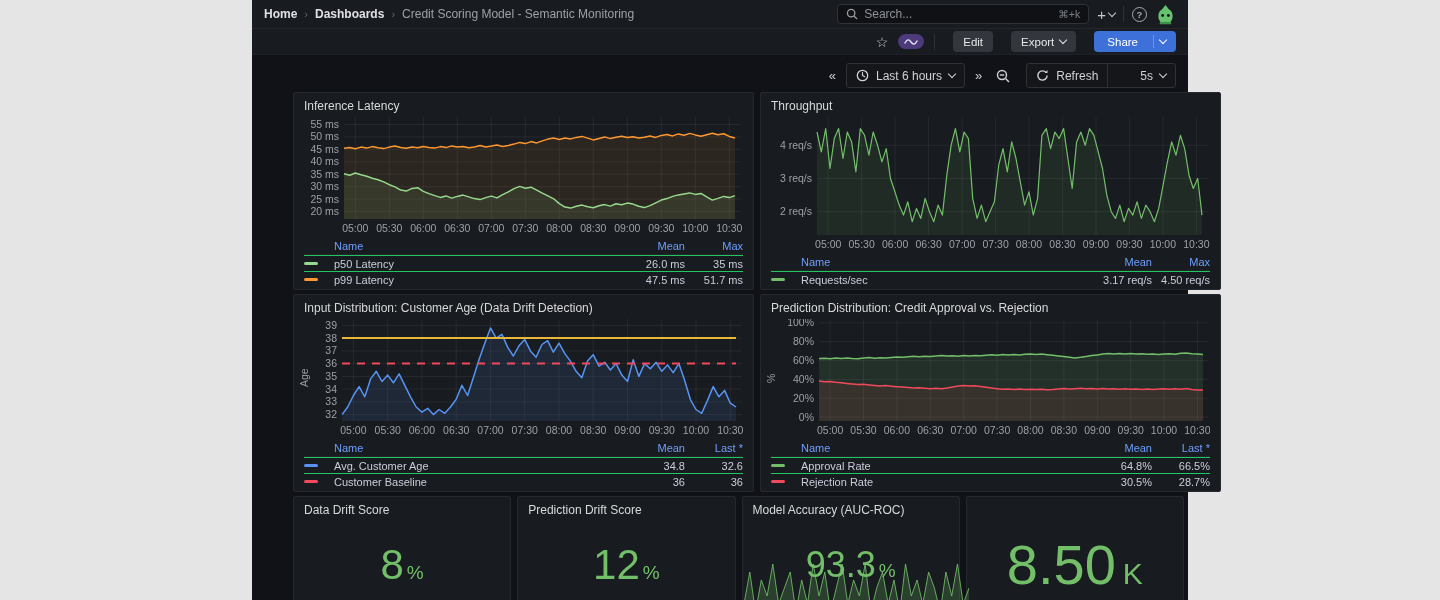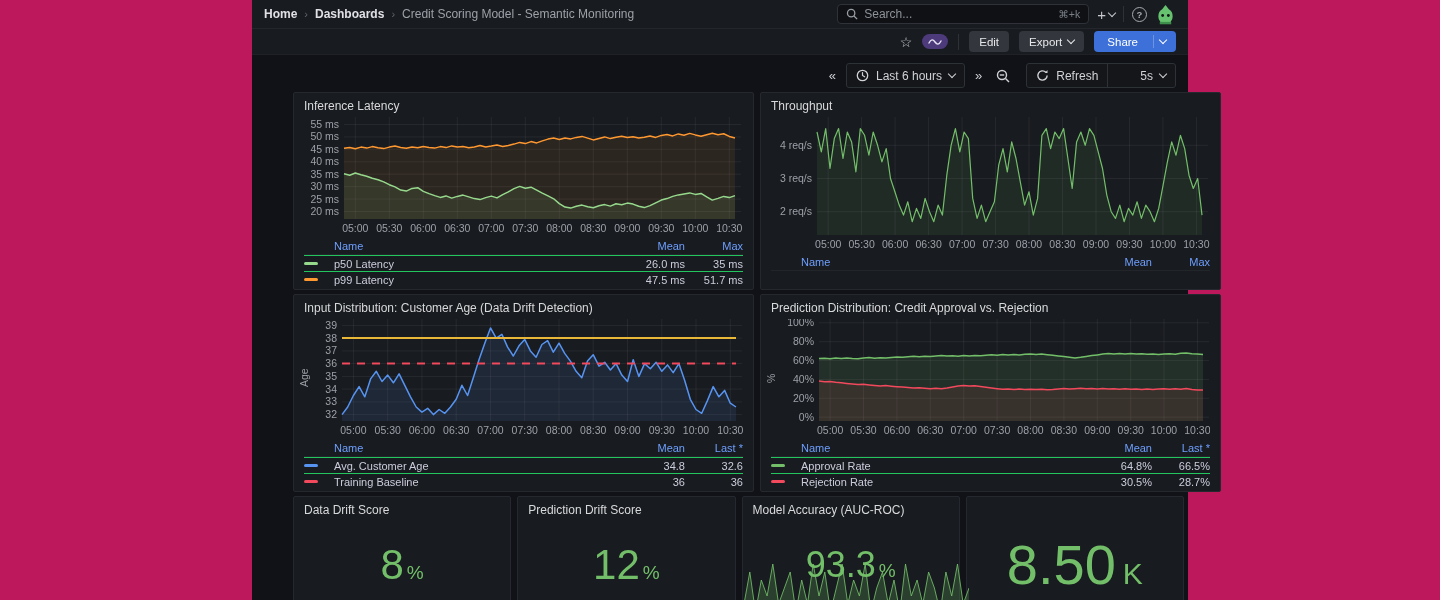--- a/index.html
+++ b/index.html
@@ -1,37 +1,37 @@
 <!DOCTYPE html>
 <html><head>
 <meta charset="utf-8">
 <style>
   * { margin:0; padding:0; box-sizing:border-box; }
   body { background:#000; font-family:"Liberation Sans", sans-serif; }
-  .stage { position:relative; width:1440px; height:600px; background:#be185d; overflow:hidden; margin:0 auto; }
+  .stage { position:relative; width:1440px; height:600px; background:#e5e5e5; overflow:hidden; margin:0 auto; }
   .app { position:absolute; left:252px; top:0; width:936px; height:600px; background:#111217; color:#CCCCDC; font-size:12px; }
 
   
   .navbar { height:29px; background:#181B1F; border-bottom:1px solid #24262B; display:flex; align-items:center; padding:0 12px; gap:8px; }
   .crumbs { display:flex; align-items:center; gap:7px; white-space:nowrap; }
   .crumb { color:#E0E0E6; font-weight:700; font-size:12px; cursor:pointer; }
   .crumb.dim { color:#9DA1A8; font-weight:400; }
   .crumb-sep { color:#61656D; font-size:11px; }
   .spacer { flex:1; }
   .searchbox { width:252px; height:20px; border:1px solid #2F3339; border-radius:4px; background:#0F1115; display:flex; align-items:center; gap:6px; padding:0 8px; color:#8E939A; }
   .searchbox .ph { flex:1; font-size:12px; }
   .kbd { font-size:10.5px; color:#7B8087; }
   .icon-btn { display:flex; align-items:center; gap:3px; color:#C7C9CE; cursor:pointer; }
   .vdiv { width:1px; height:16px; background:#2C3235; }
   .chev { width:6px; height:6px; border-right:1.4px solid currentColor; border-bottom:1.4px solid currentColor; transform:rotate(45deg); margin-top:-3px; display:inline-block; }
   .help-circ { width:15px; height:15px; border:1.4px solid #A7AAB0; border-radius:50%; display:flex; align-items:center; justify-content:center; font-size:9.5px; font-weight:700; color:#A7AAB0; }
 
   
   .toolbar { height:26px; background:#181B1F; border-bottom:1px solid #1F2126; display:flex; align-items:center; justify-content:flex-end; gap:10px; padding:0 12px; }
-  .btn { height:21px; padding:0 10px; border-radius:4px; background:#33363D; color:#E6E7E9; font-size:11.5px; font-weight:500; display:flex; align-items:center; gap:6px; cursor:pointer; }
+  .btn { height:21px; padding:0 10px; border-radius:4px; background:#33363D; color:#E6E7E9; font-size:11.5px; font-weight:500; display:flex; align-items:center; gap:6px; cursor:pointer;margin-left:8px; }
   .btn-primary { background:#3D71D9; color:#fff; padding:4px; overflow:hidden; }
   .btn-primary .seg { padding:0 9px; display:flex; align-items:center; height:100%; }
   .btn-primary .seg.caret { border-left:1px solid rgba(255,255,255,.25); padding:0 6px; }
   .assist-pill { width:26px; height:15px; border-radius:8px; background:#4C3A7A; display:flex; align-items:center; justify-content:center; cursor:pointer; }
 
   
   .timebar { display:flex; align-items:center; justify-content:flex-end; gap:6px; padding:8px 12px 6px; }
   .tb-icon { color:#CFD1D6; font-size:13px; padding:0 4px; cursor:pointer; display:flex; align-items:center; }
   .pill { height:25px; border:1px solid #2C3235; border-radius:3px; display:flex; align-items:center; gap:7px; padding:0 9px; color:#D0D2D7; font-size:12px; font-weight:500; cursor:pointer; background:#141619; }
   .pill-group { height:25px; border:1px solid #2C3235; border-radius:3px; display:flex; align-items:stretch; background:#141619; margin-left:6px; }
@@ -289,20 +289,28 @@
                 <path d="M46.0,118 L46.0,15.0 L50.3,34.9 L54.7,11.6 L59.0,51.5 L63.3,21.6 L67.6,11.6 L72.0,41.5 L76.3,15.0 L80.6,24.9 L84.9,54.8 L89.3,11.6 L93.6,18.3 L97.9,38.2 L102.2,15.0 L106.6,28.3 L110.9,44.9 L115.2,31.6 L119.5,61.5 L123.9,74.8 L128.2,88.1 L132.5,98.1 L136.8,84.8 L141.2,104.7 L145.5,91.4 L149.8,101.4 L154.1,81.4 L158.5,94.7 L162.8,104.7 L167.1,88.1 L171.4,98.1 L175.8,58.2 L180.1,28.3 L184.4,11.6 L188.8,34.9 L193.1,15.0 L197.4,21.6 L201.7,81.4 L206.1,101.4 L210.4,88.1 L214.7,104.7 L219.0,94.7 L223.4,84.8 L227.7,48.2 L232.0,31.6 L236.3,54.8 L240.7,24.9 L245.0,41.5 L249.3,64.8 L253.6,88.1 L258.0,74.8 L262.3,98.1 L266.6,81.4 L270.9,18.3 L275.3,11.6 L279.6,31.6 L283.9,15.0 L288.2,21.6 L292.6,11.6 L296.9,41.5 L301.2,71.5 L305.6,24.9 L309.9,15.0 L314.2,28.3 L318.5,11.6 L322.9,18.3 L327.2,34.9 L331.5,51.5 L335.8,78.1 L340.2,94.7 L344.5,101.4 L348.8,88.1 L353.1,104.7 L357.5,91.4 L361.8,98.1 L366.1,84.8 L370.4,101.4 L374.8,88.1 L379.1,94.7 L383.4,104.7 L387.7,91.4 L392.1,68.1 L396.4,44.9 L400.7,24.9 L405.0,38.2 L409.4,18.3 L413.7,31.6 L418.0,58.2 L422.3,71.5 L426.7,61.5 L431.0,98.1 L431.0,118 Z" fill="#73BF69" fill-opacity="0.1" stroke="none"></path>
                 <path d="M46.0,15.0 L50.3,34.9 L54.7,11.6 L59.0,51.5 L63.3,21.6 L67.6,11.6 L72.0,41.5 L76.3,15.0 L80.6,24.9 L84.9,54.8 L89.3,11.6 L93.6,18.3 L97.9,38.2 L102.2,15.0 L106.6,28.3 L110.9,44.9 L115.2,31.6 L119.5,61.5 L123.9,74.8 L128.2,88.1 L132.5,98.1 L136.8,84.8 L141.2,104.7 L145.5,91.4 L149.8,101.4 L154.1,81.4 L158.5,94.7 L162.8,104.7 L167.1,88.1 L171.4,98.1 L175.8,58.2 L180.1,28.3 L184.4,11.6 L188.8,34.9 L193.1,15.0 L197.4,21.6 L201.7,81.4 L206.1,101.4 L210.4,88.1 L214.7,104.7 L219.0,94.7 L223.4,84.8 L227.7,48.2 L232.0,31.6 L236.3,54.8 L240.7,24.9 L245.0,41.5 L249.3,64.8 L253.6,88.1 L258.0,74.8 L262.3,98.1 L266.6,81.4 L270.9,18.3 L275.3,11.6 L279.6,31.6 L283.9,15.0 L288.2,21.6 L292.6,11.6 L296.9,41.5 L301.2,71.5 L305.6,24.9 L309.9,15.0 L314.2,28.3 L318.5,11.6 L322.9,18.3 L327.2,34.9 L331.5,51.5 L335.8,78.1 L340.2,94.7 L344.5,101.4 L348.8,88.1 L353.1,104.7 L357.5,91.4 L361.8,98.1 L366.1,84.8 L370.4,101.4 L374.8,88.1 L379.1,94.7 L383.4,104.7 L387.7,91.4 L392.1,68.1 L396.4,44.9 L400.7,24.9 L405.0,38.2 L409.4,18.3 L413.7,31.6 L418.0,58.2 L422.3,71.5 L426.7,61.5 L431.0,98.1" fill="none" stroke="#73BF69" stroke-width="1.2" stroke-linejoin="round"></path>
               </svg>
           </div>
           <div class="legend">
             <div class="lg-row lg-head">
               <span class="lg-marker-col"></span>
               <span class="lg-name">Name</span>
               <span class="lg-c1">Mean</span>
               <span class="lg-c2">Max</span>
+            </div>
+            <div class="lg-row">
+              <span class="lg-marker-col">
+                  <span class="lg-marker" style="background: rgb(115, 191, 105);"></span>
+                </span>
+              <span class="lg-name">Requests/sec</span>
+              <span class="lg-c1">3.17 req/s</span>
+              <span class="lg-c2">4.50 req/s</span>
             </div>
           </div>
         </div>
       </div>
 
       <div class="row">
 
         <div class="panel panel-ts">
           <div class="p-title">Input Distribution: Customer Age (Data Drift Detection)</div>
           <div class="chart-flex">
@@ -366,21 +374,21 @@
                   <span class="lg-marker" style="background: rgb(87, 148, 242);"></span>
                 </span>
               <span class="lg-name">Avg. Customer Age</span>
               <span class="lg-c1">34.8</span>
               <span class="lg-c2">32.6</span>
             </div>
             <div class="lg-row">
               <span class="lg-marker-col">
                   <span class="lg-marker" style="background: rgb(242, 73, 92);"></span>
                 </span>
-              <span class="lg-name">Training Baseline</span>
+              <span class="lg-name">Customer Baseline</span>
               <span class="lg-c1">36</span>
               <span class="lg-c2">36</span>
             </div>
           </div>
         </div>
 
         <div class="panel panel-ts">
           <div class="p-title">Prediction Distribution: Credit Approval vs. Rejection</div>
           <div class="chart-flex">
             <div class="rot">%</div>

